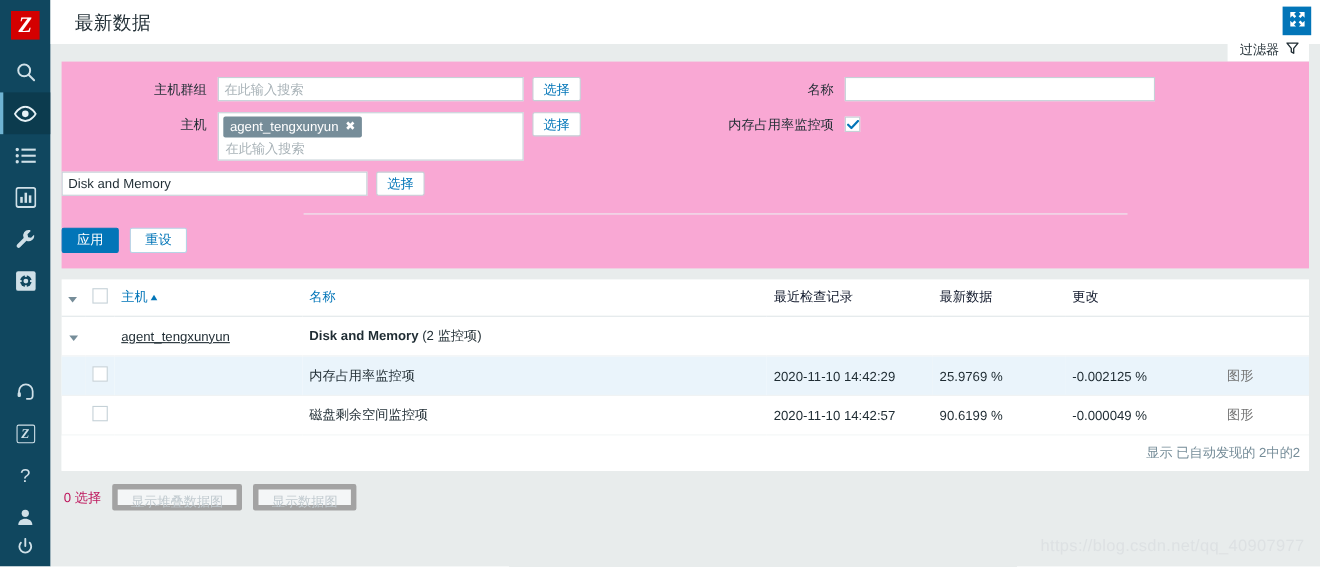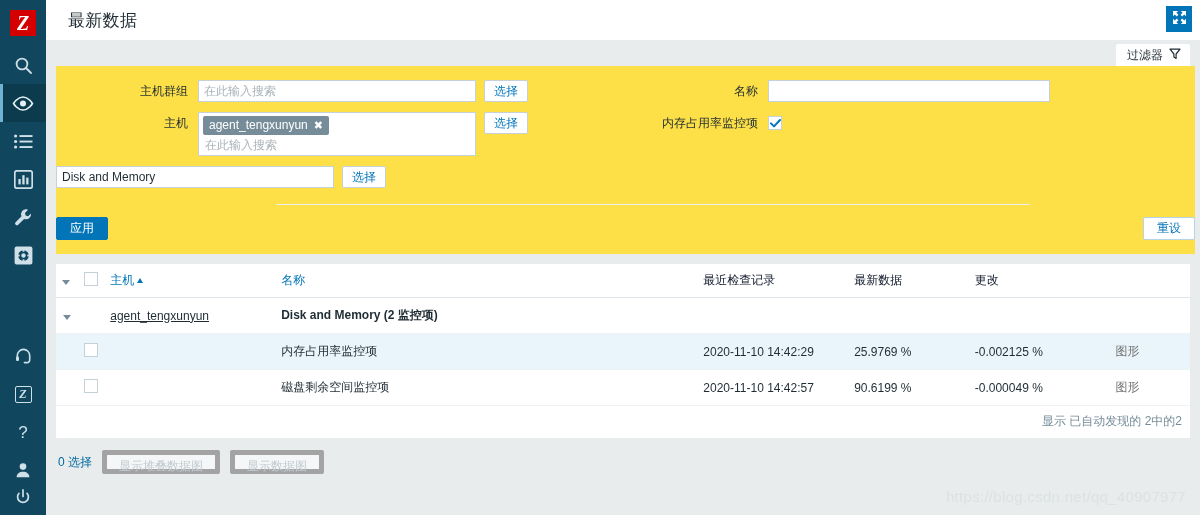--- a/index.html
+++ b/index.html
@@ -72,37 +72,37 @@
   }
   .kiosk-btn {
     position: absolute; right: 8px; top: 6px;
     width: 26px; height: 26px; background: #0275b8;
     display: flex; align-items: center; justify-content: center;
     cursor: pointer;
   }
 
   
   .filter-tabrow {
-    height: 26px; position: relative;
+    height: 16px; position: relative;
     display: flex; justify-content: flex-end; align-items: flex-end;
     padding-right: 10px;
   }
   .filter-tab {
     background: #ffffff;
     height: 22px; padding: 0 9px 0 11px;
     display: flex; align-items: center; gap: 6px;
     font-size: 12px; color: #1f2c33;
     border-top-left-radius: 2px; border-top-right-radius: 2px;
     cursor: pointer;
   }
 
   
   .filter-panel {
-    background: #fde047;
-    margin: 0 5px 0 10px;
+    background: #f9a8d4;
+    margin: 0 10px 0 10px;
     padding: 14px 0 14px 0;
     position: relative;
   }
   .filter-cols { display: flex; }
   .filter-col-left { width: 600px; }
   .filter-col-right { flex: 1 1 auto; }
 
   .frow { display: flex; align-items: flex-start; margin-bottom: 10px; }
   .flabel {
     width: 142px; text-align: right; padding-right: 10px;
@@ -147,21 +147,21 @@
     display: inline-flex; align-items: center; justify-content: center;
     margin-top: 4px; cursor: pointer;
   }
   .cbox svg { display: block; }
 
   .filter-divider {
     border-top: 1px solid #ebeef0;
     margin: 6px 165px 0 220px;
   }
   .filter-actions {
-    display: flex; justify-content: space-between; gap: 10px;
+    display: flex; justify-content: flex-start; gap: 10px;
     padding-top: 12px;
   }
   .btn {
     font-size: 12px; height: 23px; line-height: 21px;
     padding: 0 13px; border-radius: 2px; cursor: pointer;
   }
   .btn-primary { background: #0275b8; border: 1px solid #0275b8; color: #ffffff; }
   .btn-alt { background: #ffffff; border: 1px solid #b6d4e6; color: #0275b8; }
 
   
@@ -198,32 +198,32 @@
     border-bottom: 5px solid #0275b8; display: inline-block;
     margin-left: 3px; vertical-align: middle;
   }
   .row-cbox {
     width: 14px; height: 14px; border: 1px solid #c5d1d7; background: #fff;
     display: inline-block; cursor: pointer;
   }
   a.link { color: #737373; text-decoration: none; cursor: pointer; }
   a.link.host { color: #1f2c33; text-decoration: underline; }
   .app-group { font-weight: bold; color: #1f2c33; }
-  .app-count { font-weight: bold; color: #1f2c33; }
+  .app-count { font-weight: normal; color: #1f2c33; }
   .table-footer {
     text-align: right; color: #768d99; font-size: 12px;
     padding: 7px 8px 8px 8px; background: #ffffff;
   }
 
   
   .actionbar {
     display: flex; align-items: center; gap: 10px;
     padding: 12px 0 0 12px;
   }
-  .sel-count { font-size: 12px; color: #0369a1; }
+  .sel-count { font-size: 12px; color: #be185d; }
   .btn-disabled {
     border: 5px solid #a3a3a3; background: #f4f6f7;
     color: #c2cbd0; font-size: 12px;
     height: 24px; line-height: 22px; padding: 0 12px;
     border-radius: 2px; cursor: default;
   }
 
   .watermark {
     position: absolute; right: 14px; bottom: 10px;
     color: #dde1e3; font-size: 15px; letter-spacing: .3px;

